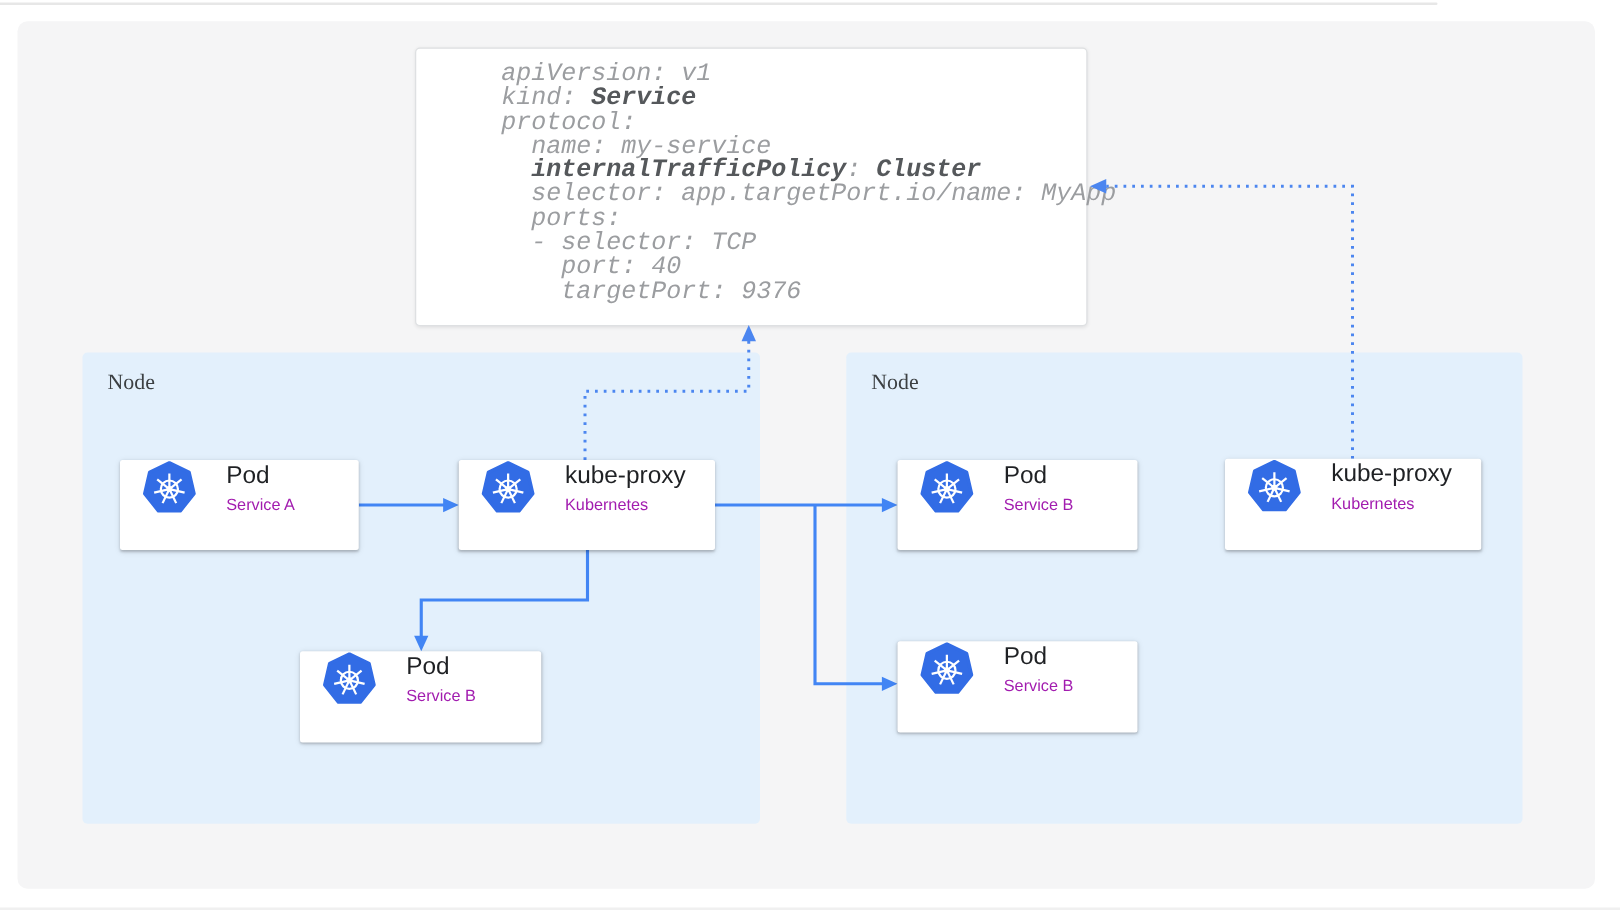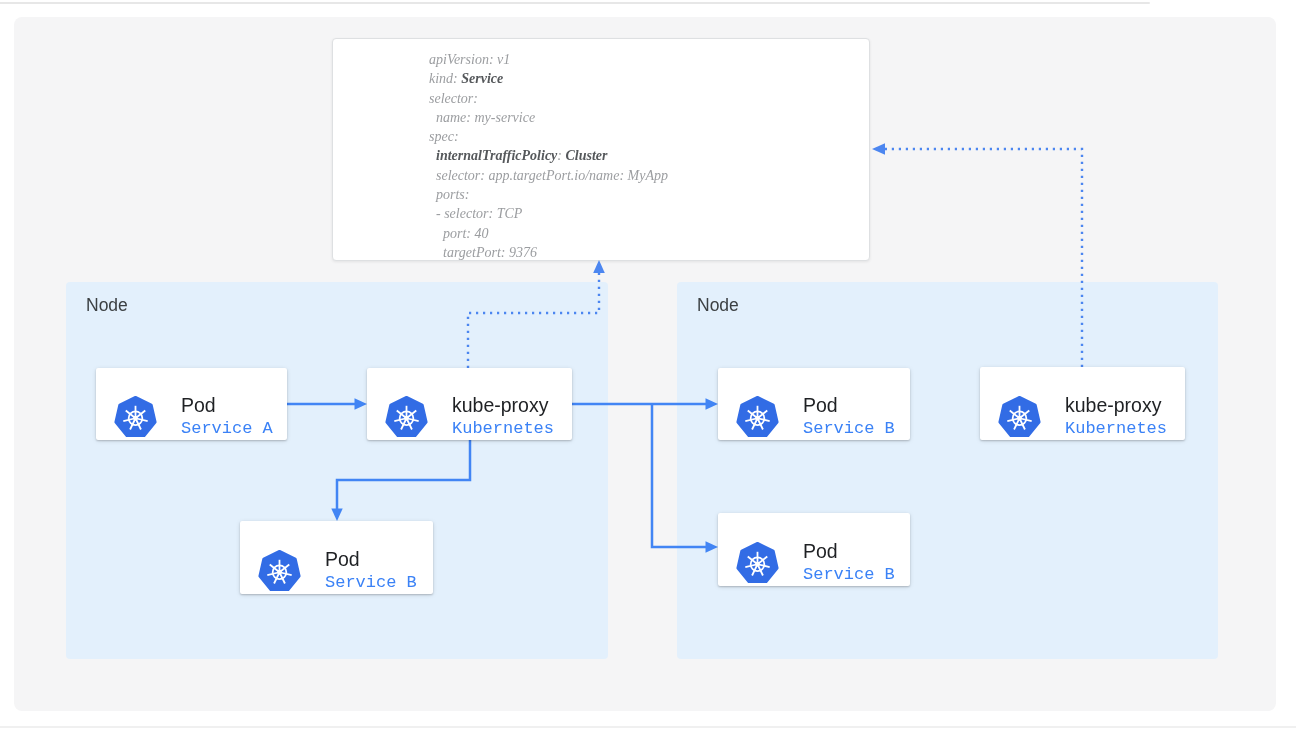--- a/index.html
+++ b/index.html
@@ -2,42 +2,42 @@
 <html><head>
 <meta charset="utf-8">
 <style>
   html,body{margin:0;padding:0;background:#ffffff;}
   .stage{position:relative;width:1296px;height:729px;background:#ffffff;overflow:hidden;
          font-family:"Liberation Sans",sans-serif;}
   .top-rule{position:absolute;left:0;top:2px;width:1150px;height:2px;background:#e7e7e7;border-radius:0 2px 2px 0;}
   .bottom-rule{position:absolute;left:0;top:726px;width:1296px;height:2px;background:#f0f0f0;}
   .panel{position:absolute;left:14px;top:17px;width:1262px;height:694px;background:#f5f5f6;border-radius:8px;}
 
-  .node{position:absolute;background:#e3f0fc;border-radius:4px;}
+  .node{position:absolute;background:#e3f0fc;border-radius:4px;font-family:Liberation Serif, serif;}
   .node-left{left:66px;top:282px;width:542px;height:377px;}
   .node-right{left:677px;top:282px;width:541px;height:377px;}
   .node-label{position:absolute;left:20px;top:13px;font-size:17.5px;color:#3c4043;}
 
   .yaml-box{position:absolute;left:332px;top:38px;width:538px;height:223px;background:#ffffff;
             border:1px solid #dee0e2;border-radius:4px;box-shadow:0 1px 3px rgba(0,0,0,.08);
             box-sizing:border-box;}
-  .yaml-code{position:absolute;left:96px;top:11px;font-family:Liberation Serif, serif;
-             font-style:italic;font-size:14px;line-height:19.3px;color:#9b9da0;}
+  .yaml-code{position:absolute;left:68px;top:11px;font-family:Liberation Mono, monospace;
+             font-style:italic;font-size:20px;line-height:19.3px;color:#9b9da0;}
   .yaml-line{white-space:pre;}
   .yaml-code .b{font-weight:bold;color:#55585b;text-align:center;}
 
   .wires{position:absolute;left:0;top:0;width:1296px;height:729px;pointer-events:none;}
 
   .card{position:absolute;background:#ffffff;border-radius:2px;
         box-shadow:0 1px 2px rgba(0,0,0,.20),0 1px 5px rgba(0,0,0,.10);
-        display:flex;align-items:flex-end;box-sizing:border-box;padding-left:17px;}
+        display:flex;align-items:flex-start;box-sizing:border-box;padding-left:17px;}
   .k8s-icon{width:45px;height:45px;flex:0 0 45px;}
   .card-text{margin-left:23px;}
   .card-title{font-size:19.5px;color:#1f2124;line-height:24px;}
-  .card-subtitle{font-size:17px;color:#3b82f6;line-height:23px;font-family:Liberation Mono, monospace;}
+  .card-subtitle{font-size:13px;color:#a21caf;line-height:23px;}
 </style>
 </head>
 <body>
 
 <svg width="0" height="0" style="position:absolute" aria-hidden="true">
   <defs>
     <g id="k8s-wheel">
       <polygon points="24,2.5 40.8,10.6 45,28.8 33.3,43.4 14.7,43.4 3,28.8 7.2,10.6" fill="#326CE5" stroke="#326CE5" stroke-width="3" stroke-linejoin="round"></polygon>
       <g stroke="#ffffff" stroke-width="1.9" fill="none">
         <circle cx="24" cy="24.8" r="7.3"></circle>
@@ -62,23 +62,22 @@
     <span class="node-label">Node</span>
   </div>
   <div class="node node-right">
     <span class="node-label">Node</span>
   </div>
 
   <div class="yaml-box">
     <div class="yaml-code" id="yaml-code">
         <div class="yaml-line"><span>apiVersion: v1</span></div>
         <div class="yaml-line"><span>kind: </span><span class="b">Service</span></div>
-        <div class="yaml-line"><span>selector:</span></div>
+        <div class="yaml-line"><span>protocol:</span></div>
         <div class="yaml-line"><span>  name: my-service</span></div>
-        <div class="yaml-line"><span>spec:</span></div>
         <div class="yaml-line"><span>  </span><span class="b">internalTrafficPolicy</span><span>: </span><span class="b">Cluster</span></div>
         <div class="yaml-line"><span>  selector: app.targetPort.io/name: MyApp</span></div>
         <div class="yaml-line"><span>  ports:</span></div>
         <div class="yaml-line"><span>  - selector: TCP</span></div>
         <div class="yaml-line"><span>    port: 40</span></div>
         <div class="yaml-line"><span>    targetPort: 9376</span></div>
       </div>
   </div>
 
   <svg class="wires" viewBox="0 0 1296 729">

